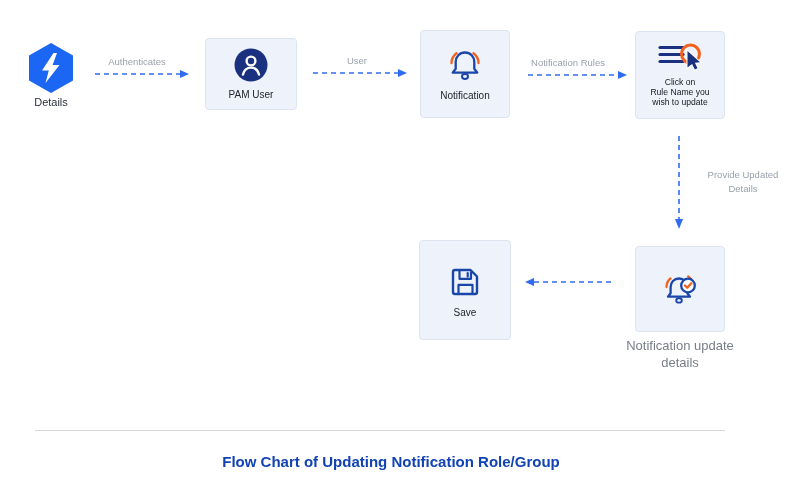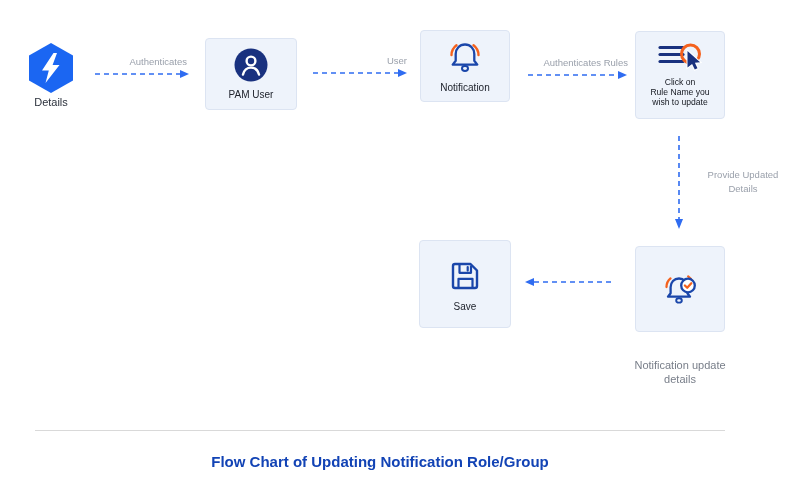--- a/index.html
+++ b/index.html
@@ -11,36 +11,35 @@
     position:absolute;background:#eef3fb;border:1px solid #dce4f2;border-radius:4px;
     display:flex;flex-direction:column;align-items:center;justify-content:center;
     box-sizing:border-box;
   }
   .node-label{
     font-size:10px;color:#20242e;margin-top:7px;text-align:center;line-height:1.15;
     white-space:pre-line;
   }
   .node-label.small{font-size:8.6px;color:#14171f;margin-top:4px;}
   .outside-label{
-    position:absolute;font-size:11px;color:#787e89;text-align:center;line-height:1.3;
+    position:absolute;font-size:13px;color:#787e89;text-align:center;line-height:1.3;
     white-space:pre-line;
-    margin-top:20px;
   }
   .conn{position:absolute;}
   .conn-label{
-    position:absolute;font-size:9.5px;color:#9aa0ab;text-align:right;white-space:pre-line;
+    position:absolute;font-size:9.5px;color:#9aa0ab;text-align:center;white-space:pre-line;
     line-height:1.45;
   }
   .conn-label.left-align{text-align:center;}
   .logo-caption{
     position:absolute;font-size:11px;color:#2b313c;text-align:center;
   }
   .divider{position:absolute;height:1px;background:#d9d9d9;}
   .page-title{
-    position:absolute;font-size:15px;font-weight:bold;color:#1243b5;text-align:center;
+    position:absolute;font-size:15px;font-weight:bold;color:#1243b5;text-align:center;padding-left:11px;
   }
 </style>
 </head>
 <body>
 
 <div id="stage">
 
   <svg style="position:absolute;left:29px;top:43px;" width="44" height="50" viewBox="0 0 44 50">
     <polygon points="22,0 44,12.5 44,37.5 22,50 0,37.5 0,12.5" fill="#1b66f2"></polygon>
     <path d="M24.5 10 L13 27.5 L19.8 27.5 L16.5 40 L30.5 22 L23.6 22 L28 10 Z" fill="#ffffff"></path>
@@ -61,31 +60,31 @@
     </svg>
     <div class="node-label">PAM User</div>
   </div>
 
   <div class="conn-label" style="left:307px;top:54px;width:100px;">User</div>
   <svg class="conn" style="left:313px;top:67px;" width="94" height="12" viewBox="0 0 94 12">
     <line x1="0" y1="6" x2="85" y2="6" stroke="#2f6cf1" stroke-width="1.6" stroke-dasharray="5 4"></line>
     <polygon points="85,2 94,6 85,10" fill="#2f6cf1"></polygon>
   </svg>
 
-  <div class="node-box" style="left:420px;top:30px;width:90px;height:72px;">
+  <div class="node-box" style="left:420px;top:30px;width:90px;height:88px;">
     <svg width="42" height="36" viewBox="0 0 42 36">
       <path d="M7.5 16 C7.5 12 9.5 8.5 12.5 6.2" fill="none" stroke="#f4611d" stroke-width="2.4" stroke-linecap="round"></path>
       <path d="M34.5 16 C34.5 12 32.5 8.5 29.5 6.2" fill="none" stroke="#f4611d" stroke-width="2.4" stroke-linecap="round"></path>
       <path d="M21 5.5 C15.6 5.5 11.7 9.8 11.7 15 L11.7 21.8 L8.7 25.6 L33.3 25.6 L30.3 21.8 L30.3 15 C30.3 9.8 26.4 5.5 21 5.5 Z" fill="none" stroke="#1a46aa" stroke-width="2.3" stroke-linejoin="round"></path>
       <ellipse cx="21" cy="29.5" rx="3" ry="2.4" fill="none" stroke="#1a46aa" stroke-width="2"></ellipse>
     </svg>
     <div class="node-label">Notification</div>
   </div>
 
-  <div class="conn-label" style="left:508px;top:56px;width:120px;">Authenticates Rules</div>
+  <div class="conn-label" style="left:508px;top:56px;width:120px;">Notification Rules</div>
   <svg class="conn" style="left:528px;top:69px;" width="99" height="12" viewBox="0 0 99 12">
     <line x1="0" y1="6" x2="90" y2="6" stroke="#2f6cf1" stroke-width="1.6" stroke-dasharray="5 4"></line>
     <polygon points="90,2 99,6 90,10" fill="#2f6cf1"></polygon>
   </svg>
 
   <div class="node-box" style="left:635px;top:31px;width:90px;height:88px;">
     <svg width="48" height="32" viewBox="0 0 48 32">
       <line x1="4" y1="5.5" x2="27" y2="5.5" stroke="#19317f" stroke-width="3.1" stroke-linecap="round"></line>
       <line x1="4" y1="12.5" x2="27" y2="12.5" stroke="#19317f" stroke-width="3.1" stroke-linecap="round"></line>
       <line x1="4" y1="19.5" x2="27" y2="19.5" stroke="#19317f" stroke-width="3.1" stroke-linecap="round"></line>
@@ -115,21 +114,21 @@
     </svg>
   </div>
   <div class="outside-label" style="left:612px;top:338px;width:136px;">Notification update
 details</div>
 
   <svg class="conn" style="left:525px;top:276px;" width="92" height="12" viewBox="0 0 92 12">
     <polygon points="9,2 0,6 9,10" fill="#2f6cf1"></polygon>
     <line x1="9" y1="6" x2="89" y2="6" stroke="#2f6cf1" stroke-width="1.6" stroke-dasharray="5 4"></line>
   </svg>
 
-  <div class="node-box" style="left:419px;top:240px;width:92px;height:88px;">
+  <div class="node-box" style="left:419px;top:240px;width:92px;height:100px;">
     <svg width="40" height="38" viewBox="0 0 40 38">
       <path d="M10 8 Q8 8 8 10 V30 Q8 32 10 32 H30 Q32 32 32 30 V14.5 L25.5 8 Z" fill="none" stroke="#1a46aa" stroke-width="2.4" stroke-linejoin="round"></path>
       <path d="M14.5 8.8 V16.8 H26 V9.5" fill="none" stroke="#1a46aa" stroke-width="2.2" stroke-linejoin="round"></path>
       <line x1="22.7" y1="11" x2="22.7" y2="14.6" stroke="#1a46aa" stroke-width="2.2" stroke-linecap="round"></line>
       <path d="M13.5 31.2 V22.8 H27.5 V31.2" fill="none" stroke="#1a46aa" stroke-width="2.2" stroke-linejoin="round"></path>
     </svg>
     <div class="node-label">Save</div>
   </div>
 
   <div class="divider" style="left:35px;top:430px;width:690px;"></div>

